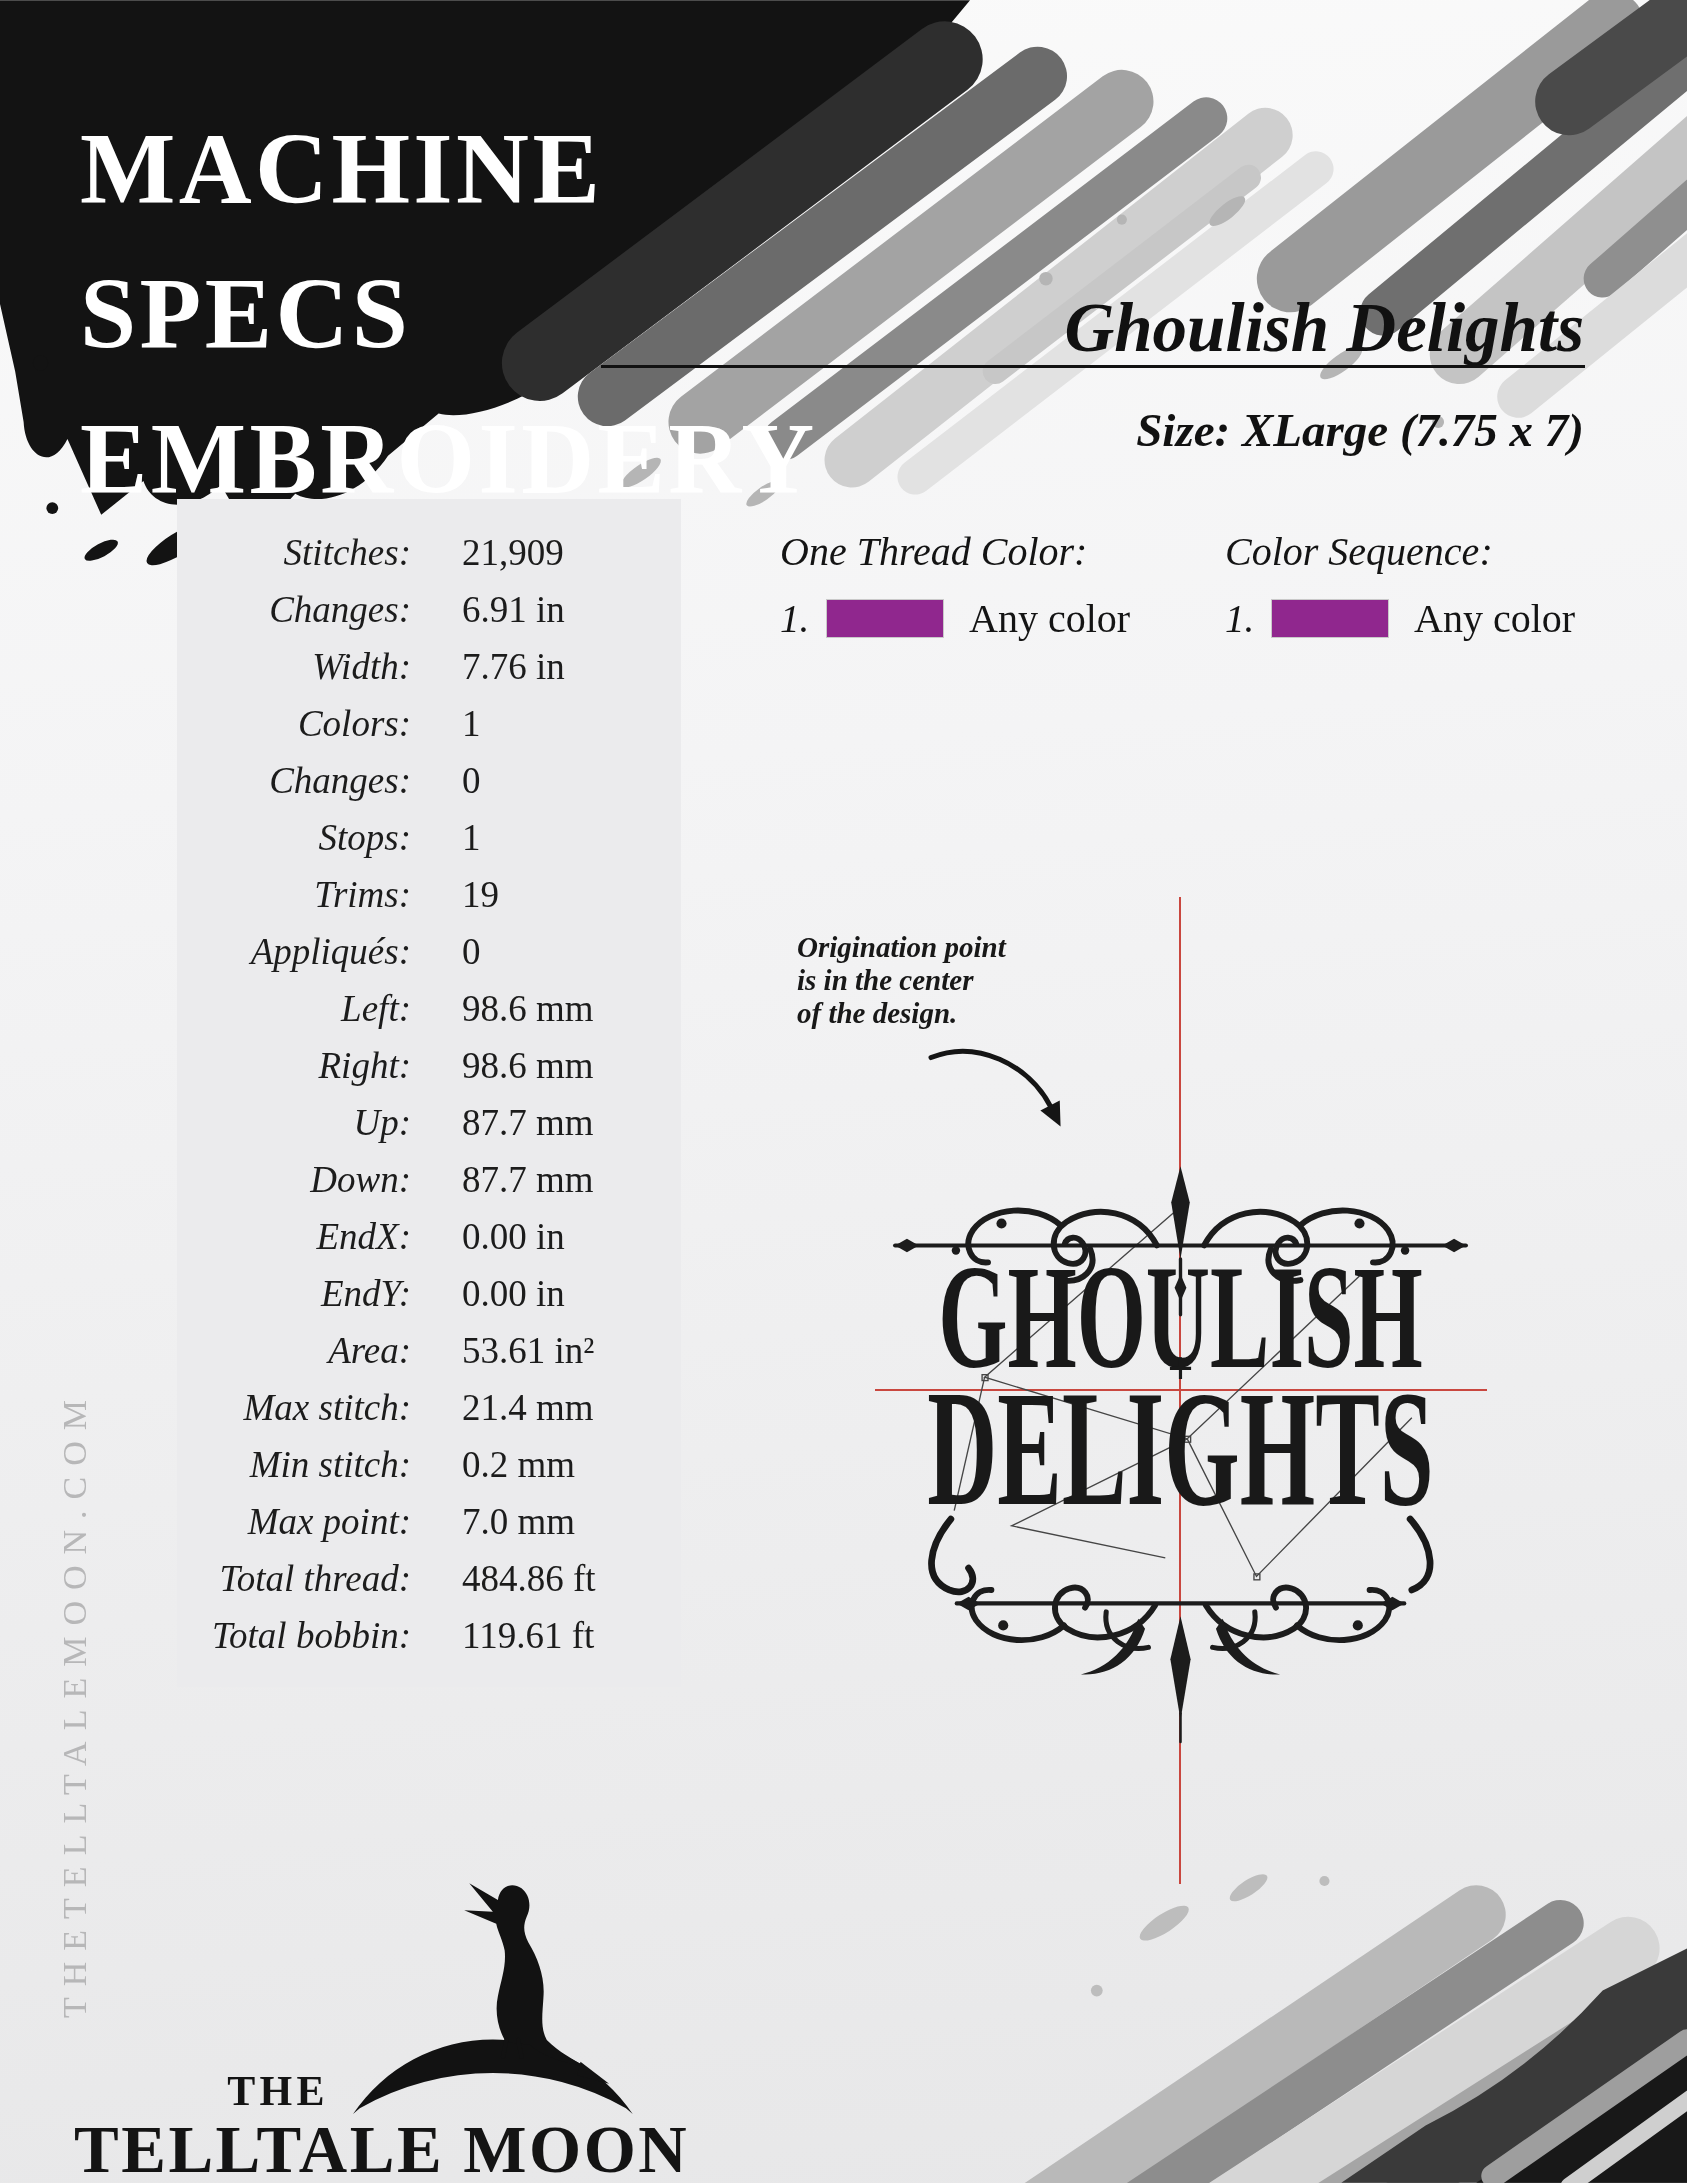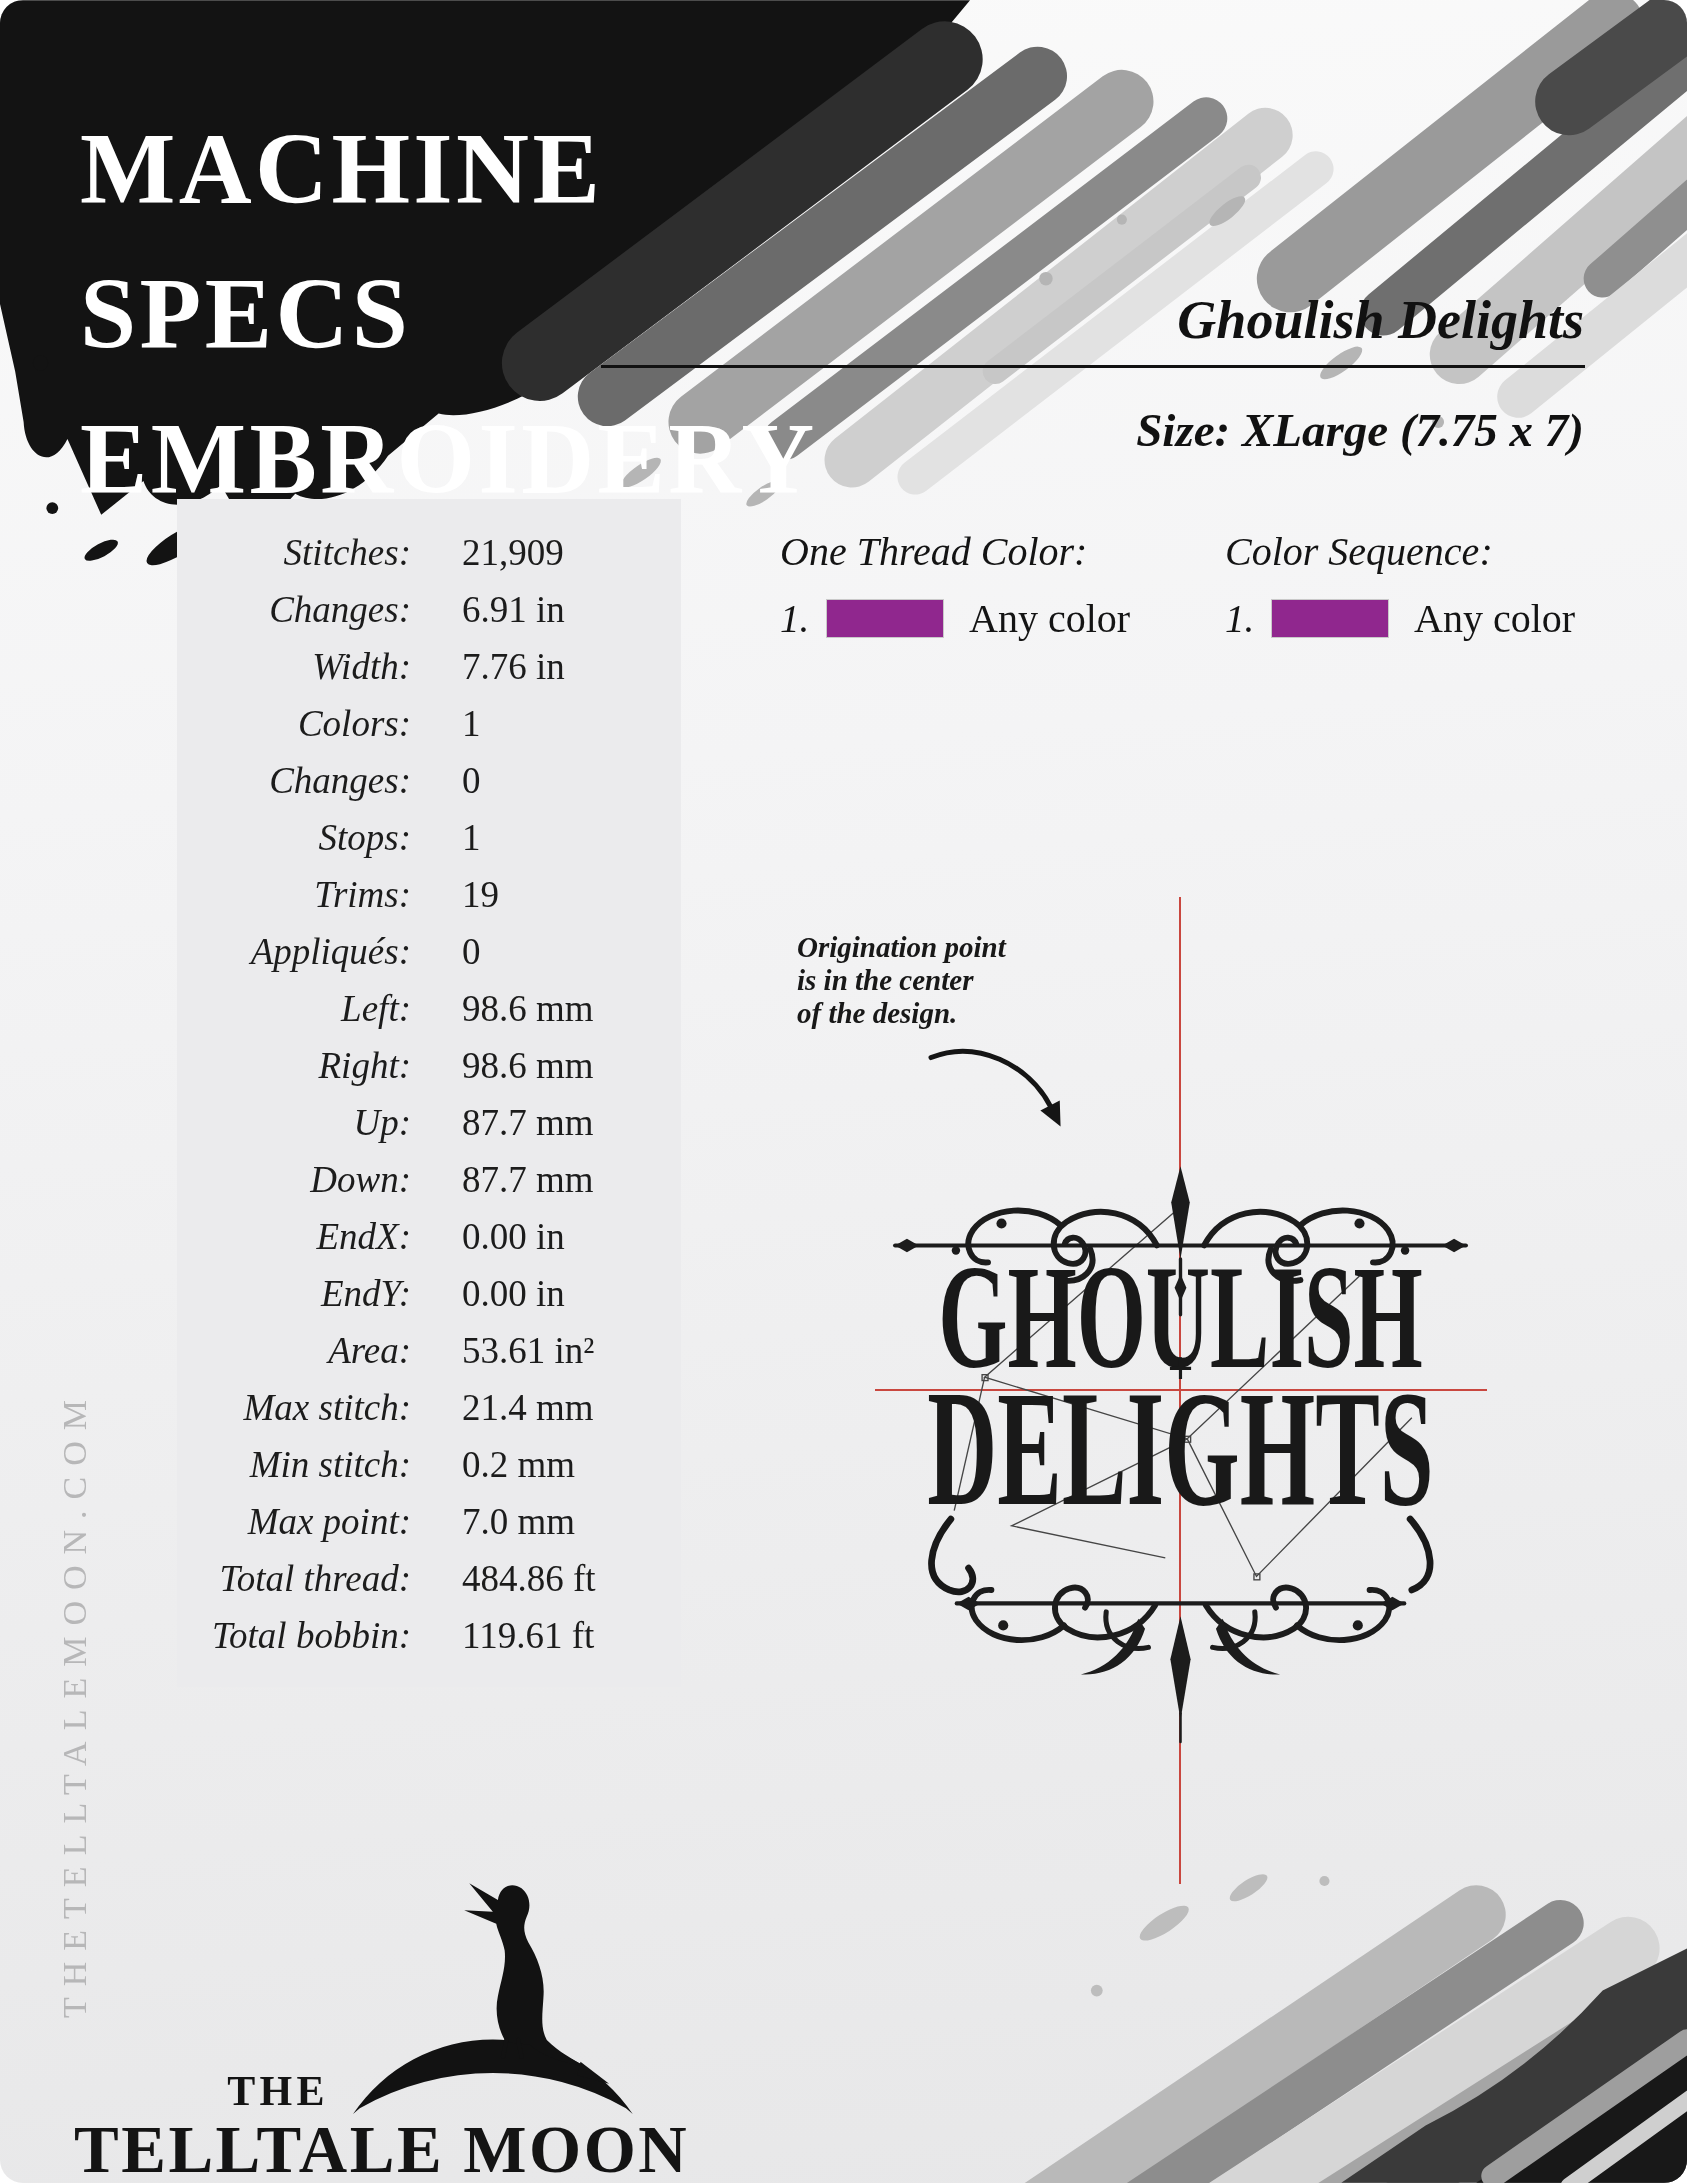--- a/index.html
+++ b/index.html
@@ -1,23 +1,23 @@
 <!DOCTYPE html>
 <html style="font-size:13.5px"><head>
 <meta charset="utf-8">
 <style>
   html,body{margin:0;padding:0;}
   body{width:1687px;height:2183px;position:relative;font-family:"Liberation Serif",serif;}
   .page{position:absolute;inset:0;width:1687px;height:2183px;overflow:hidden;
-        background:linear-gradient(175deg,#fafafa 0%,#f4f4f5 35%,#ededee 70%,#e7e7e8 100%);border-radius:23px;}
+        background:linear-gradient(175deg,#fafafa 0%,#f4f4f5 35%,#ededee 70%,#e7e7e8 100%);}
   .art{position:absolute;z-index:1;}
   
   .main-title{position:absolute;left:80px;top:97px;z-index:2;color:#ffffff;
       font-size:101px;line-height:145px;letter-spacing:3.4px;font-weight:600;white-space:nowrap;}
-  .doc-title{position:absolute;right:103px;top:289px;z-index:3;font-size:54px;font-weight:bold;
+  .doc-title{position:absolute;right:103px;top:289px;z-index:3;font-size:69px;font-weight:bold;
       font-style:italic;color:#111;white-space:nowrap;}
   .title-rule{position:absolute;left:601px;top:365px;width:984px;height:3.4px;background:#111;z-index:3;}
   .size-label{position:absolute;right:103px;top:390px;z-index:3;font-size:47px;font-weight:bold;
       font-style:italic;color:#111;white-space:nowrap;margin-top:13px;}
   
   .spec-box{position:absolute;left:177px;top:499px;width:504px;height:1188px;background:#ebebed;
       z-index:2;box-sizing:border-box;padding-top:24.5px;display:flex;flex-direction:column;}
   .spec-row{display:flex;align-items:center;height:57px;flex:0 0 57px;}
   .spec-label{width:234px;text-align:right;font-style:italic;font-size:37px;color:#1c1c1c;white-space:nowrap;}
   .spec-value{margin-left:51px;font-size:37px;color:#1c1c1c;white-space:nowrap;}

